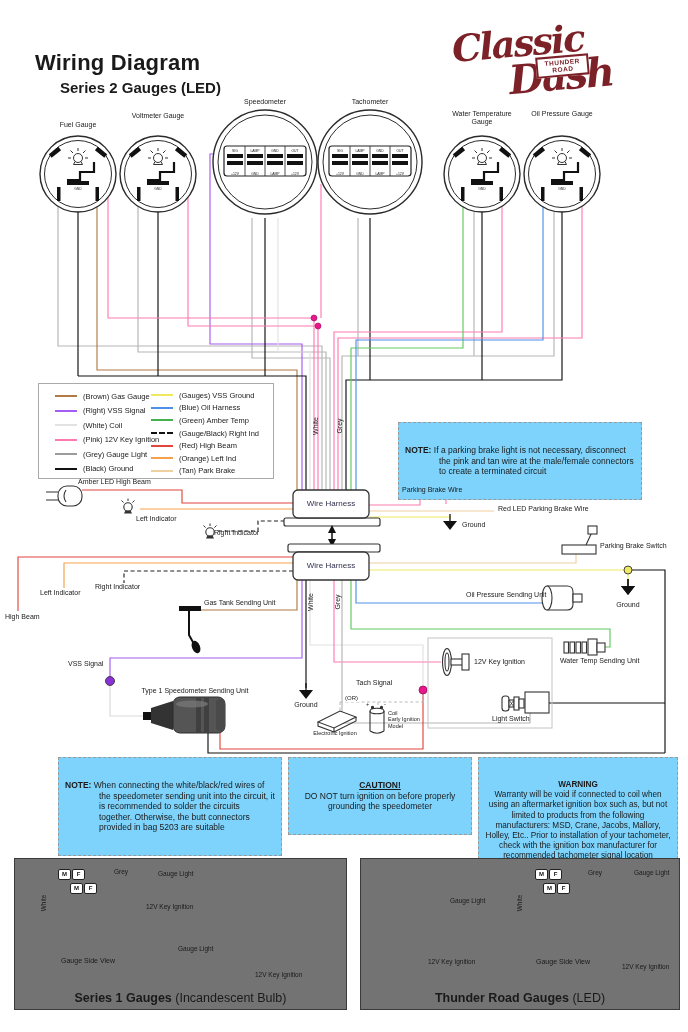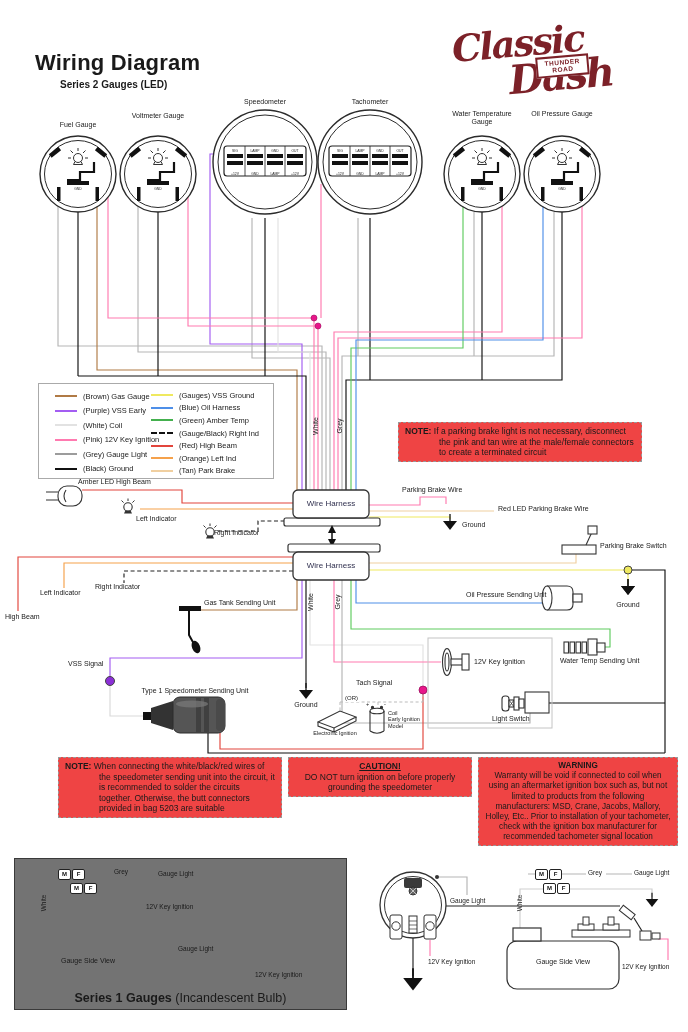--- a/index.html
+++ b/index.html
@@ -3,21 +3,21 @@
 <meta charset="utf-8">
 <style>
   html,body{margin:0;padding:0;background:#fff;}
   #stage{position:relative;width:688px;height:1032px;background:#fff;overflow:hidden;
          font-family:"Liberation Sans",sans-serif;color:#1a1a1a;}
   svg{position:absolute;left:0;top:0;}
   .lbl{position:absolute;font:7px/1.18 "Liberation Sans",sans-serif;color:#1a1a1a;white-space:nowrap;}
   .lbl.c{text-align:center;white-space:normal;}
   .rot{transform:translate(-50%,-50%) rotate(-90deg);}
   .title{position:absolute;left:35px;top:50px;font-size:22px;font-weight:bold;letter-spacing:.2px;}
-  .subtitle{position:absolute;left:60px;top:79px;font-size:10px;font-weight:bold;}
+  .subtitle{position:absolute;left:60px;top:79px;font-size:15px;font-weight:bold;}
   .logo{position:absolute;left:448px;top:24px;width:218px;height:86px;transform:rotate(-5deg);
         color:#7c2128;font-family:"DejaVu Serif",serif;font-style:italic;font-weight:bold;}
   .logo .l1{position:absolute;left:6px;top:-6px;font-size:37px;letter-spacing:-2px;
         text-shadow:-1.5px 0 #fff,1.5px 0 #fff,0 -1.5px #fff,0 1.5px #fff,0 0 2px #fff;}
   .logo .l2{position:absolute;left:60px;top:28px;font-size:40px;letter-spacing:-2px;
         text-shadow:-1.5px 0 #fff,1.5px 0 #fff,0 -1.5px #fff,0 1.5px #fff,0 0 2px #fff;}
   .logo .badge{position:absolute;left:88px;top:32px;font-family:"Liberation Sans",sans-serif;
         font-style:normal;font-size:6.5px;line-height:1.15;font-weight:bold;border:2px solid #7c2128;
         background:#fff;color:#7c2128;padding:1px 7px;text-align:center;letter-spacing:.5px;z-index:3;}
   .legend{position:absolute;left:38px;top:383px;width:234px;height:94px;border:1px solid #aaa;}
@@ -25,21 +25,21 @@
   .lrow{display:flex;align-items:center;}
   .lcol.one{left:16px;} .lcol.one .lrow{height:14.5px;}
   .lcol.two{left:112px;} .lcol.two .lrow{height:12.6px;}
   .sw{width:22px;border-top:2.2px solid #000;margin-right:6px;flex:none;}
   .sw-brown{border-color:#b07a45}.sw-purple{border-color:#a35df2}.sw-white{border-color:#e2e2e2}
   .sw-pink{border-color:#ff7ab0}.sw-grey{border-color:#9c9c9c}.sw-black{border-color:#111}
   .sw-yellow{border-color:#efe95f}.sw-blue{border-color:#4e8fe8}.sw-green{border-color:#44b04e}
   .sw-dash{border-top:2.2px dashed #111}.sw-red{border-color:#e2453c}.sw-orange{border-color:#f5a14b}
   .sw-tan{border-color:#f0cfa0}
   .lrow span.t{font-size:7.5px;}
-  .notebox{position:absolute;border:1px dashed #999;font-size:8.5px;line-height:1.24;padding:3px 6px;box-sizing:border-box;background:#ef4444;}
+  .notebox{position:absolute;border:1px dashed #999;font-size:8.5px;line-height:1.24;padding:22px 6px;box-sizing:border-box;background:#7dd3fc;}
   .hang{text-indent:-34px;padding-left:34px;}
   .ctr{text-align:center;}
   .mf{position:absolute;width:11px;height:9px;border:1.1px solid #222;border-radius:2px;background:#fff;
       font:bold 6px/9px "Liberation Sans",sans-serif;text-align:center;color:#111;}
   .panel{position:absolute;border:1.6px solid #3a3a3a;background:#737373;}
   .caption{position:absolute;bottom:4px;left:0;right:0;text-align:center;font-size:12.5px;}
   .wharness{position:absolute;width:74px;text-align:center;font-size:8px;color:#30304f;}
   .tiny{font-size:5.5px;}
 </style>
 </head>
@@ -360,21 +360,21 @@
   <div class="lbl c" style="left:524px;top:110px;width:76px">Oil Pressure Gauge</div>
 
   <div class="legend">
     <div class="lcol one">
       <div class="lrow">
           <span class="sw sw-brown"></span>
           <span class="t">(Brown) Gas Gauge</span>
         </div>
       <div class="lrow">
           <span class="sw sw-purple"></span>
-          <span class="t">(Purple) VSS Early</span>
+          <span class="t">(Right) VSS Signal</span>
         </div>
       <div class="lrow">
           <span class="sw sw-white"></span>
           <span class="t">(White) Coil</span>
         </div>
       <div class="lrow">
           <span class="sw sw-pink"></span>
           <span class="t">(Pink) 12V Key Ignition</span>
         </div>
       <div class="lrow">
@@ -479,20 +479,23 @@
   <div class="mf" style="left:70px;top:883px">M</div>
   <div class="mf" style="left:84px;top:883px">F</div>
   <div class="lbl" style="left:114px;top:868px;font-size:6.5px">Grey</div>
   <div class="lbl" style="left:158px;top:870px;font-size:6.5px">Gauge Light</div>
   <div class="lbl rot" style="left:44px;top:903px;font-size:6.5px">White</div>
   <div class="lbl" style="left:146px;top:903px;font-size:6.5px">12V Key Ignition</div>
   <div class="lbl c" style="left:48px;top:957px;width:80px">Gauge Side View</div>
   <div class="lbl" style="left:178px;top:945px;font-size:6.5px">Gauge Light</div>
   <div class="lbl" style="left:255px;top:971px;font-size:6.5px">12V Key Ignition</div>
 
+  <div class="panel" style="left:360px;top:858px;width:318px;height:150px;">
+    <div class="caption"><b>Thunder Road Gauges</b><span> (LED)</span></div>
+  </div>
   <div class="mf" style="left:535px;top:869px">M</div>
   <div class="mf" style="left:549px;top:869px">F</div>
   <div class="mf" style="left:543px;top:883px">M</div>
   <div class="mf" style="left:557px;top:883px">F</div>
   <div class="lbl" style="left:588px;top:869px;font-size:6.5px">Grey</div>
   <div class="lbl" style="left:634px;top:869px;font-size:6.5px">Gauge Light</div>
   <div class="lbl rot" style="left:520px;top:903px;font-size:6.5px">White</div>
   <div class="lbl" style="left:450px;top:897px;font-size:6.5px">Gauge Light</div>
   <div class="lbl" style="left:428px;top:958px;font-size:6.5px">12V Key Ignition</div>
   <div class="lbl c" style="left:517px;top:958px;width:92px">Gauge Side View</div>

